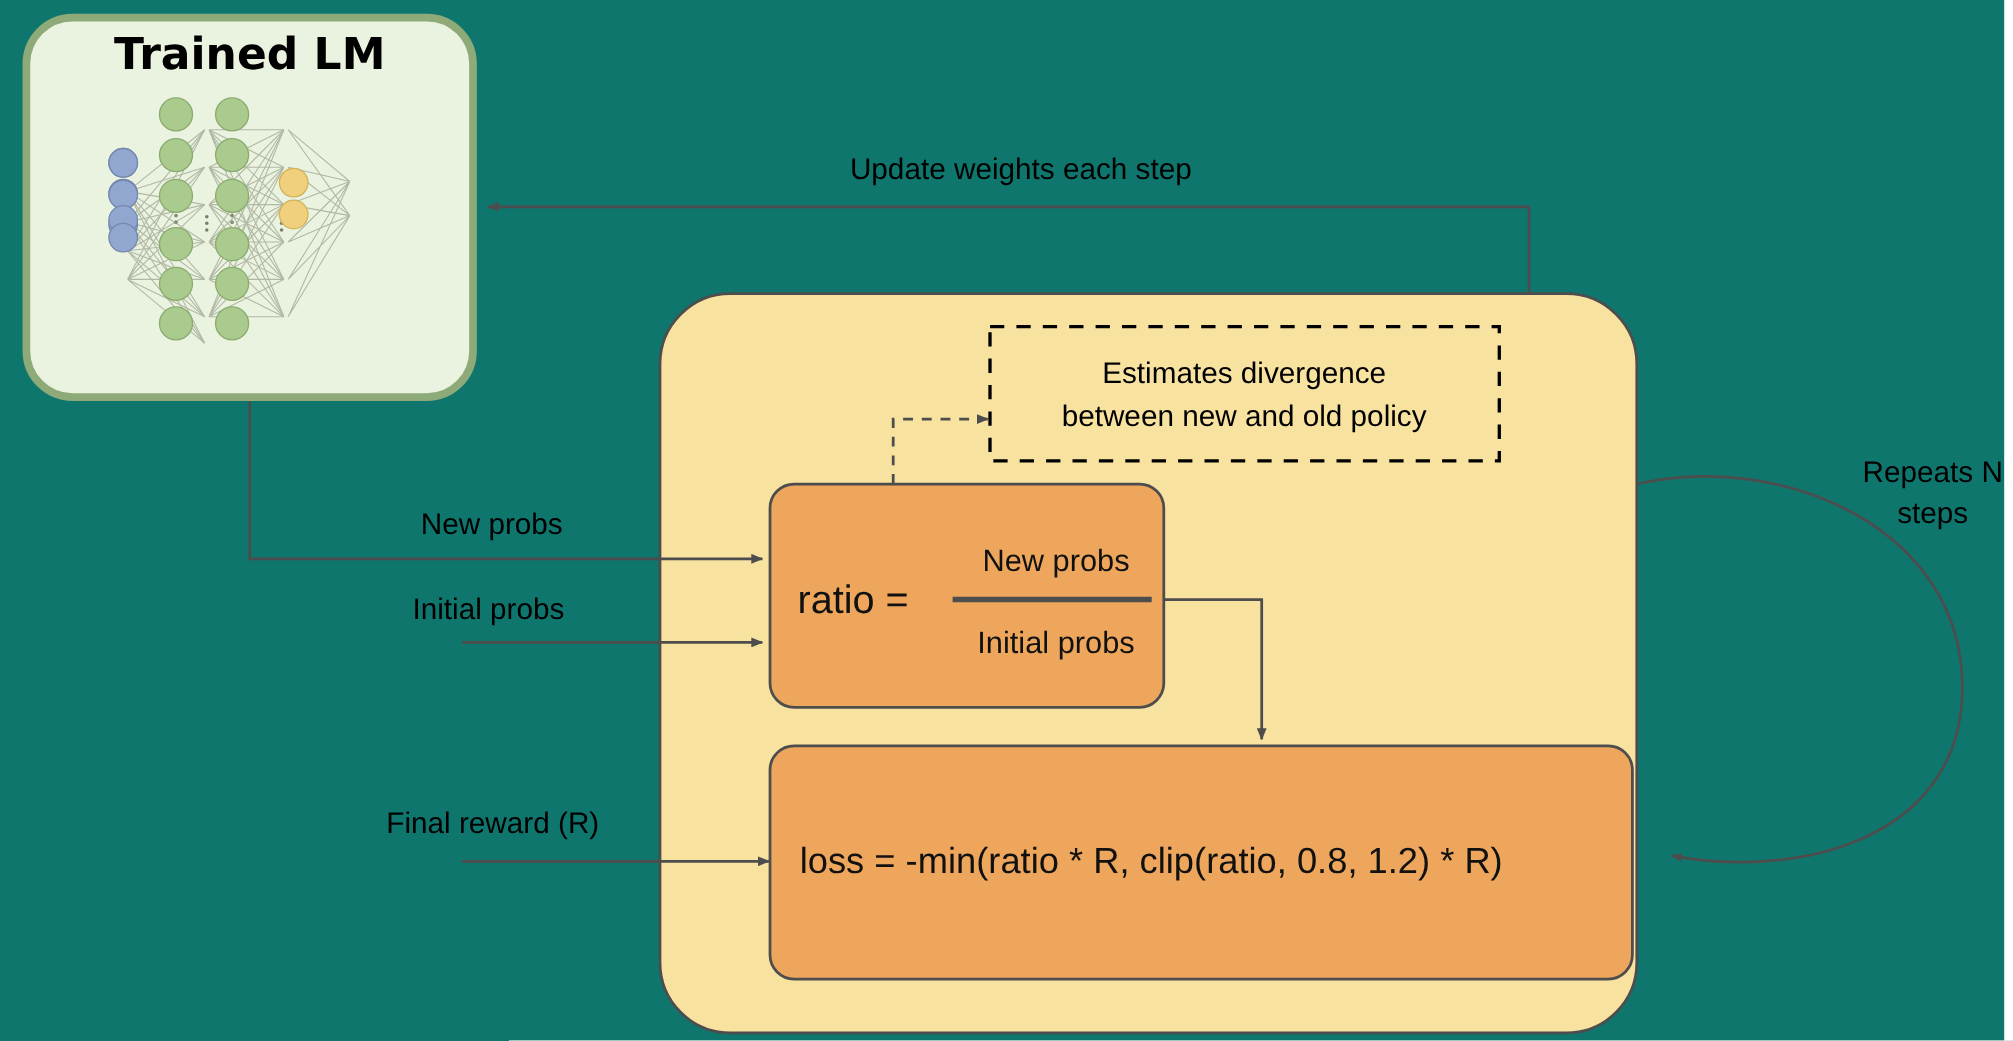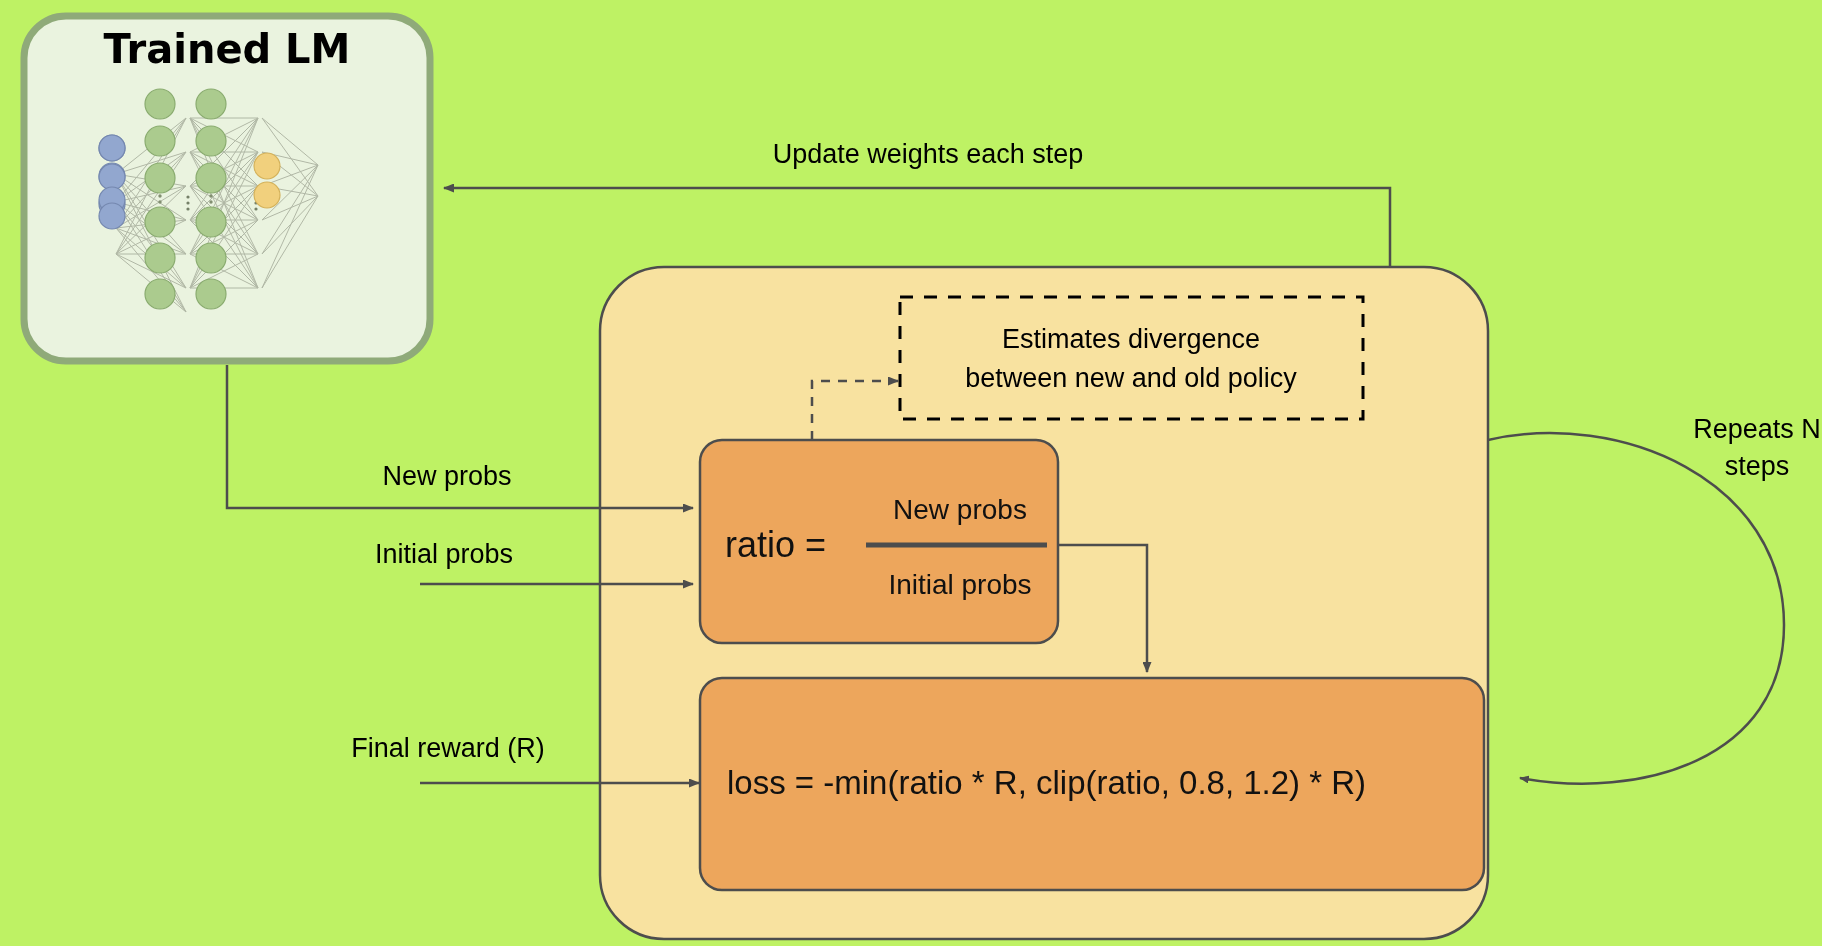--- a/index.html
+++ b/index.html
@@ -10,21 +10,21 @@
   body {
     width: 1830px;
     height: 946px;
     font-family: "Liberation Sans", sans-serif;
     overflow: hidden;
   }
   #diagram-root {
     position: relative;
     width: 1822px;
     height: 946px;
-    background: #bef264;
+    background: #0f766e;
   }
   svg.layer {
     position: absolute;
     top: 0;
     left: 0;
     width: 1830px;
     height: 946px;
   }
   .lbl {
     font-family: "Liberation Sans", sans-serif;

